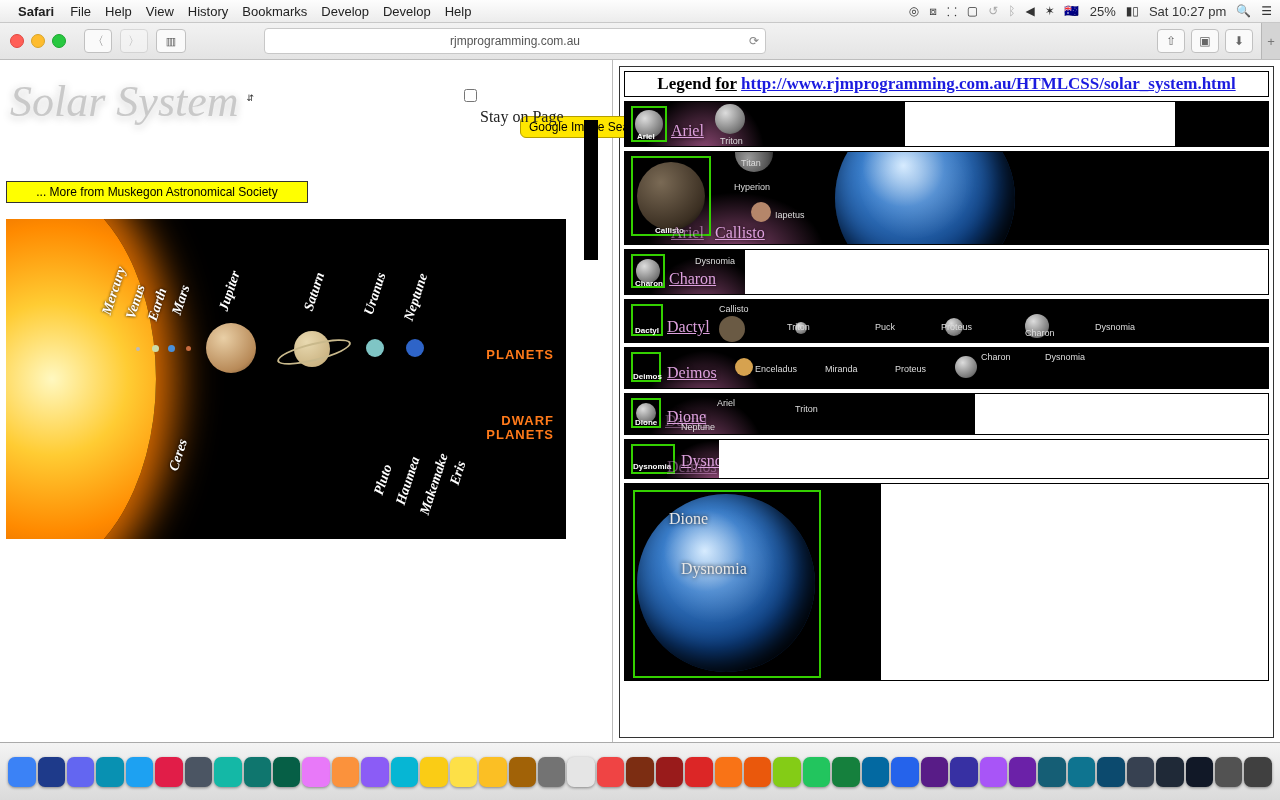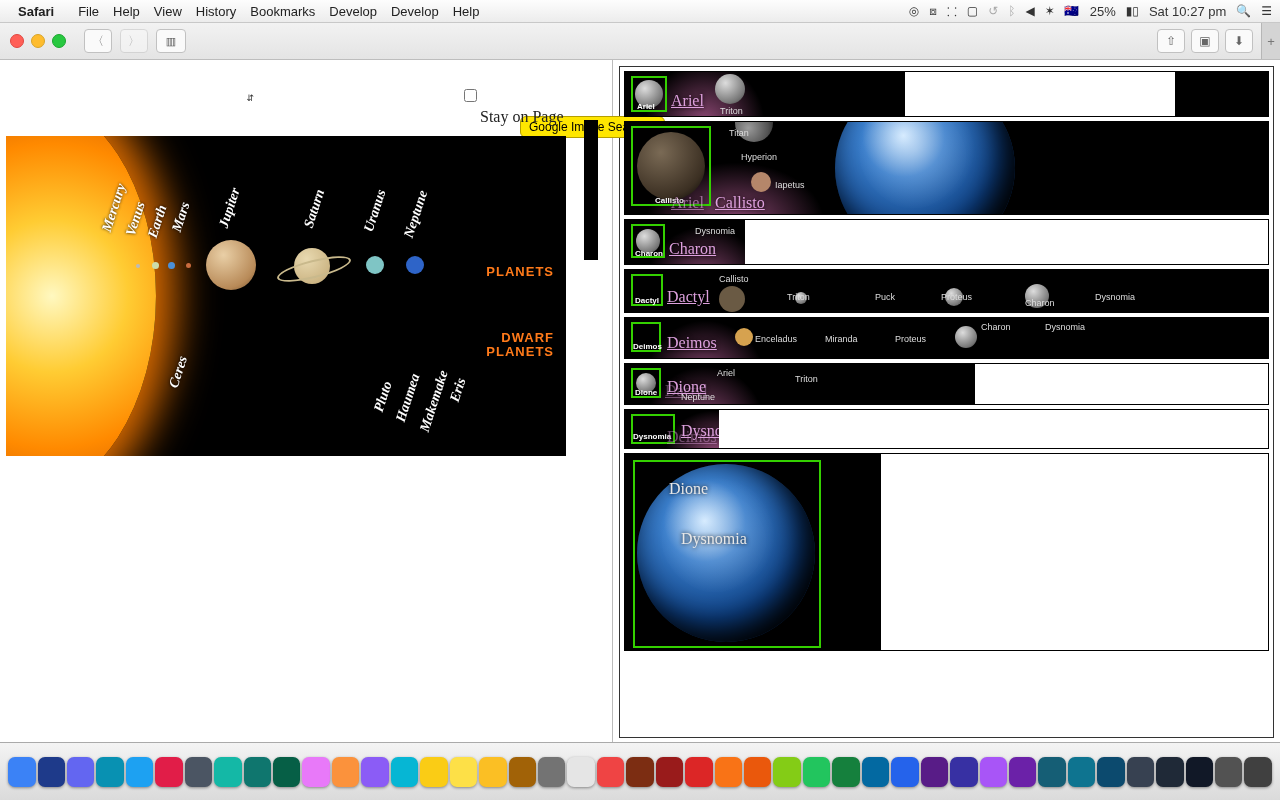--- a/index.html
+++ b/index.html
@@ -1,19 +1,19 @@
 <!DOCTYPE html>
 <html><head>
 <meta charset="utf-8">
 <style>
 html,body{margin:0;padding:0;width:1280px;height:800px;overflow:hidden;font-family:-apple-system,"Helvetica Neue",Arial,sans-serif;background:#f0f0f0}
 
 #menubar{height:22px;background:linear-gradient(#fdfdfd,#ececec);border-bottom:1px solid #c8c8c8;display:flex;align-items:center;font-size:13px;color:#222;padding:0 8px;position:relative}
 #menubar .apple{font-size:15px;margin-right:10px}
-#menubar .app{font-weight:700;margin-right:24px}
+#menubar .app{font-weight:700;margin-right:16px}
 #menubar .m{margin-right:14px}
 #menubar .right{margin-left:auto;display:flex;align-items:center;gap:10px;color:#333}
 #menubar .right .ic{font-size:12px}
 
 #toolbar{height:36px;background:linear-gradient(#f2f2f2,#e4e4e4);border-bottom:1px solid #bdbdbd;display:flex;align-items:center;padding:0 10px;gap:8px}
 .traffic{display:flex;gap:7px;margin-right:10px}
 .traffic span{width:12px;height:12px;border-radius:50%}
 .tl-r{background:#ff5f57;border:1px solid #e04740}
 .tl-y{background:#febc2e;border:1px solid #d8a429}
 .tl-g{background:#28c840;border:1px solid #1ca630}
@@ -97,40 +97,46 @@
 
 <div id="toolbar">
   <div class="traffic">
     <span class="tl-r"></span>
     <span class="tl-y"></span>
     <span class="tl-g"></span>
   </div>
   <div class="nav-btn">〈</div>
   <div class="nav-btn" style="opacity:.5">〉</div>
   <div class="nav-sep">▥</div>
+  <div id="url">
+    <span>rjmprogramming.com.au</span>
+    <span class="reload">⟳</span>
+  </div>
   <div class="tool-right">
     <div class="nav-btn">⇧</div>
     <div class="nav-btn">▣</div>
     <div class="nav-btn">⬇</div>
   </div>
   <div class="newtab">+</div>
 </div>
 
 <div id="content">
 
   <div id="left">
+    <div id="title">Solar System</div>
     <div id="searchsel-wrap">
       <select id="searchsel">
         <option>Google Image Search</option>
       </select>
     </div>
     <input type="checkbox" id="stay-chk" style="">
     <div id="stay-lbl">Stay on Page</div>
 
     <div class="btnrow" style="margin-top:54px">
+      <div class="ybtn lg">... More from Muskegon Astronomical Society</div>
     </div>
 
     <div id="solarimg">
       <div class="sun"></div>
       <span class="sec" style="top:128px">PLANETS</span>
       <span class="sec" style="top:194px">DWARF</span>
       <span class="sec" style="top:208px">PLANETS</span>
 
       <span class="lbl rot" style="left:108px;top:82px">Mercury</span>
       <span class="lbl rot" style="left:132px;top:86px">Venus</span>
@@ -155,20 +161,25 @@
       <span class="lbl rot" style="left:380px;top:262px">Pluto</span>
       <span class="lbl rot" style="left:402px;top:272px">Haumea</span>
       <span class="lbl rot" style="left:426px;top:282px">Makemake</span>
       <span class="lbl rot" style="left:456px;top:252px">Eris</span>
     </div>
     <div id="legend-strip"></div>
   </div>
 
   <div id="right">
    <div id="right-inner">
+    <div id="legend-head">
+      <span>Legend</span>
+      <u>for</u>
+      <a>http://www.rjmprogramming.com.au/HTMLCSS/solar_system.html</a>
+    </div>
 
     <div class="row" style="height:44px">
       <div class="glow" style="left:20px;top:-10px"></div>
       <div class="thumb" style="left:6px;top:4px;width:32px;height:32px">
             <div class="moon" style="width:28px;height:28px;margin:2px"></div>
           </div>
       <span class="tiny" style="left:12px;top:30px">Ariel</span>
       <span class="name" style="left:46px;top:20px">Ariel</span>
       <div class="moon" style="left:90px;top:2px;width:30px;height:30px"></div>
       <span class="ml" style="left:95px;top:34px">Triton</span>
@@ -177,22 +188,22 @@
 
     <div class="row" style="height:92px">
       <div class="glow" style="left:20px;top:40px;width:180px"></div>
       <div class="thumb" style="left:6px;top:4px;width:76px;height:76px">
             <div class="moon" style="width:68px;height:68px;margin:4px;background:radial-gradient(circle at 35% 30%,#7a6a55,#3b2f22 70%,#000)"></div>
           </div>
       <span class="tiny" style="left:30px;top:74px">Callisto</span>
       <span class="name" style="left:46px;top:72px;opacity:.6">Ariel</span>
       <span class="name" style="left:90px;top:72px">Callisto</span>
       <div class="moon" style="left:110px;top:0;width:38px;height:20px;border-radius:0 0 20px 20px;opacity:.7"></div>
-      <span class="ml" style="left:104px;top:6px">Titan</span>
-      <span class="ml" style="left:116px;top:30px">Hyperion</span>
+      <span class="ml" style="left:116px;top:6px">Titan</span>
+      <span class="ml" style="left:109px;top:30px">Hyperion</span>
       <div class="moon" style="left:126px;top:50px;width:20px;height:20px;background:#b5866a"></div>
       <span class="ml" style="left:150px;top:58px">Iapetus</span>
       <div class="earth" style="left:210px;top:-44px;width:180px;height:180px"></div>
     </div>
 
     <div class="row" style="height:44px">
       <div class="glow" style="left:20px;top:6px"></div>
       <div class="thumb" style="left:6px;top:4px;width:30px;height:30px">
             <div class="moon" style="width:24px;height:24px;margin:3px"></div>
           </div>

